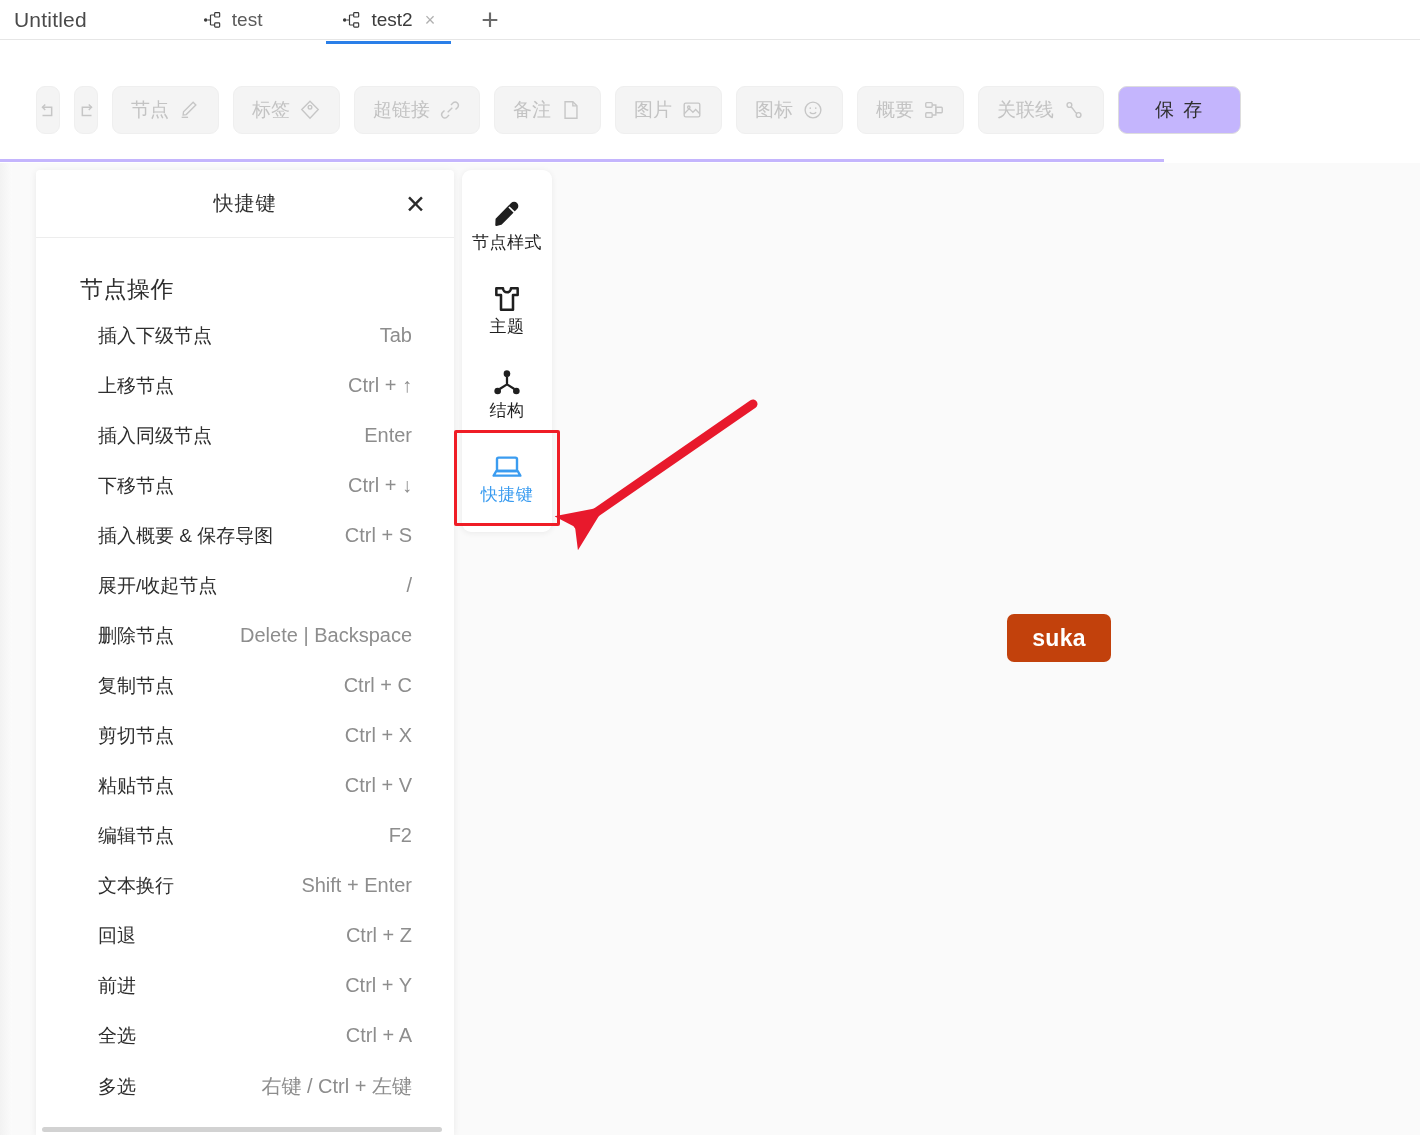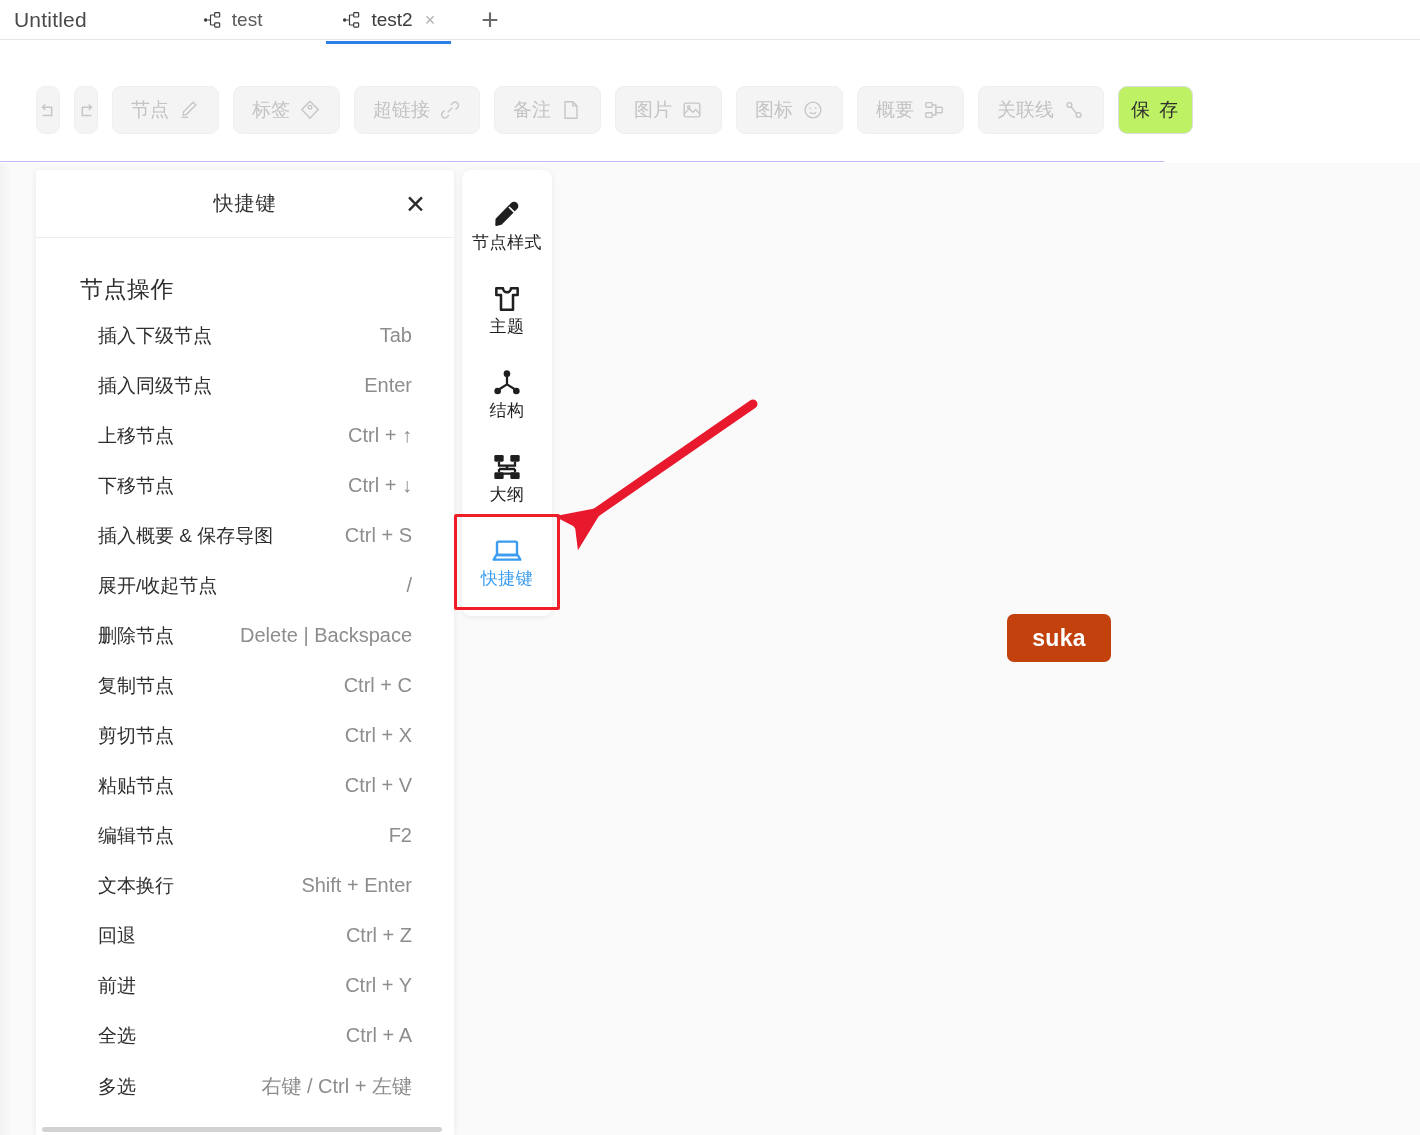--- a/index.html
+++ b/index.html
@@ -44,43 +44,43 @@
   .tab-add {
     margin-left: 22px; font-size: 30px; color: #6a6a6a; font-weight: 300;
     line-height: 1; padding: 0 8px;
   }
 
   
   .toolbar-wrap {
     position: absolute; left: 0; top: 49px;
     width: 1164px; height: 113px;
     background: #ffffff;
-    border-bottom: 1px solid #c4b5fd;
+    border-bottom: 3px solid #c4b5fd;
   }
   .toolbar {
     position: absolute; left: 36px; top: 37px; right: 0;
     display: flex; align-items: center; gap: 14px;
   }
   .tbtn {
     height: 48px;
     background: #f4f4f4;
     border: 1px solid #efefef;
     border-radius: 9px;
     display: flex; align-items: center; justify-content: center;
     gap: 9px;
     color: #c3c3c3;
     font-size: 19px;
     padding: 0 18px;
     white-space: nowrap;
   }
   .tbtn.icononly { width: 62px; padding: 0; }
   .tbtn .gi { width: 22px; height: 22px; display: block; }
   .tbtn.save {
-    background: #bef264; border: 1px solid #dddddd; color: #2f2f2f;
-    padding: 0 12px; letter-spacing: 2px;
+    background: #c4b5fd; border: 1px solid #dddddd; color: #2f2f2f;
+    padding: 0 36px; letter-spacing: 2px;
   }
 
   
   .canvas {
     position: absolute; left: 0; top: 163px;
     width: 1420px; height: 972px;
     background: #fafafa;
   }
   .left-edge {
     position: absolute; left: 0; top: 163px; width: 12px; height: 972px;
@@ -300,26 +300,26 @@
       <div class="panel-close">✕</div>
     </div>
     <div class="panel-body">
       <div class="section-title">节点操作</div>
 
       <div class="srow">
         <span class="skey">插入下级节点</span>
         <span class="sval">Tab</span>
       </div>
       <div class="srow">
+        <span class="skey">上移节点</span>
+        <span class="sval">Ctrl + ↑</span>
+      </div>
+      <div class="srow">
         <span class="skey">插入同级节点</span>
         <span class="sval">Enter</span>
-      </div>
-      <div class="srow">
-        <span class="skey">上移节点</span>
-        <span class="sval">Ctrl + ↑</span>
       </div>
       <div class="srow">
         <span class="skey">下移节点</span>
         <span class="sval">Ctrl + ↓</span>
       </div>
       <div class="srow">
         <span class="skey">插入概要 &amp; 保存导图</span>
         <span class="sval">Ctrl + S</span>
       </div>
       <div class="srow">
@@ -393,32 +393,20 @@
     <div class="rail-item">
       <svg class="rsvg" viewBox="0 0 24 24" fill="none" stroke="#1f1f1f" stroke-width="1.7">
         <circle cx="12" cy="5" r="2.5" fill="#1f1f1f" stroke="none"></circle>
         <circle cx="5" cy="18" r="2.5" fill="#1f1f1f" stroke="none"></circle>
         <circle cx="19" cy="18" r="2.5" fill="#1f1f1f" stroke="none"></circle>
         <path d="M12 7.5 V13 M12 13 L6.5 16.5 M12 13 L17.5 16.5"></path>
       </svg>
       <span class="rlabel">结构</span>
     </div>
 
-    <div class="rail-item">
-      <svg class="rsvg" viewBox="0 0 24 24" fill="none" stroke="#1f1f1f" stroke-width="1.7">
-        <rect x="2.5" y="3" width="7" height="5" rx="1" fill="#1f1f1f" stroke="none"></rect>
-        <rect x="14.5" y="3" width="7" height="5" rx="1" fill="#1f1f1f" stroke="none"></rect>
-        <path d="M6 8 V11 H18 V8 M12 11 V13.5"></path>
-        <path d="M6 17 H18"></path>
-        <rect x="2.5" y="16" width="7" height="5" rx="1" fill="#1f1f1f" stroke="none"></rect>
-        <rect x="14.5" y="16" width="7" height="5" rx="1" fill="#1f1f1f" stroke="none"></rect>
-        <path d="M6 13.5 H18 M12 11 V13.5 M6 13.5 V16 M18 13.5 V16"></path>
-      </svg>
-      <span class="rlabel">大纲</span>
-    </div>
 
     <div class="rail-item selected">
       <svg class="rsvg" viewBox="0 0 24 24" fill="none" stroke="#3b9cf0" stroke-width="1.8" stroke-linejoin="round">
         <rect x="4.5" y="5" width="15" height="10" rx="1.2"></rect>
         <path d="M2 18.5 H22 L20 15 H4 Z"></path>
       </svg>
       <span class="rlabel">快捷键</span>
     </div>
 
   </div>

